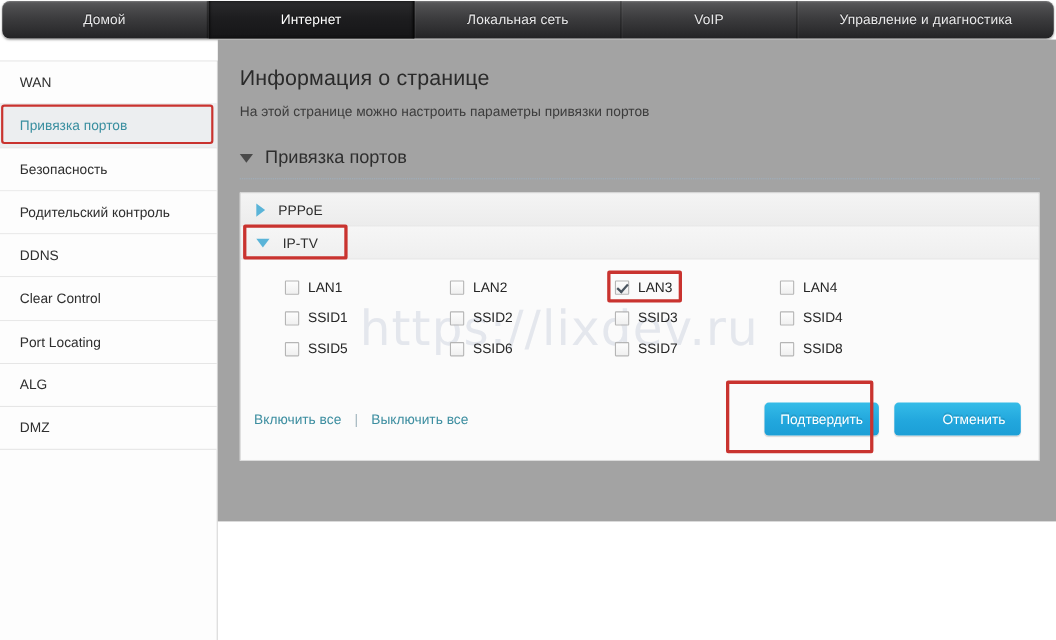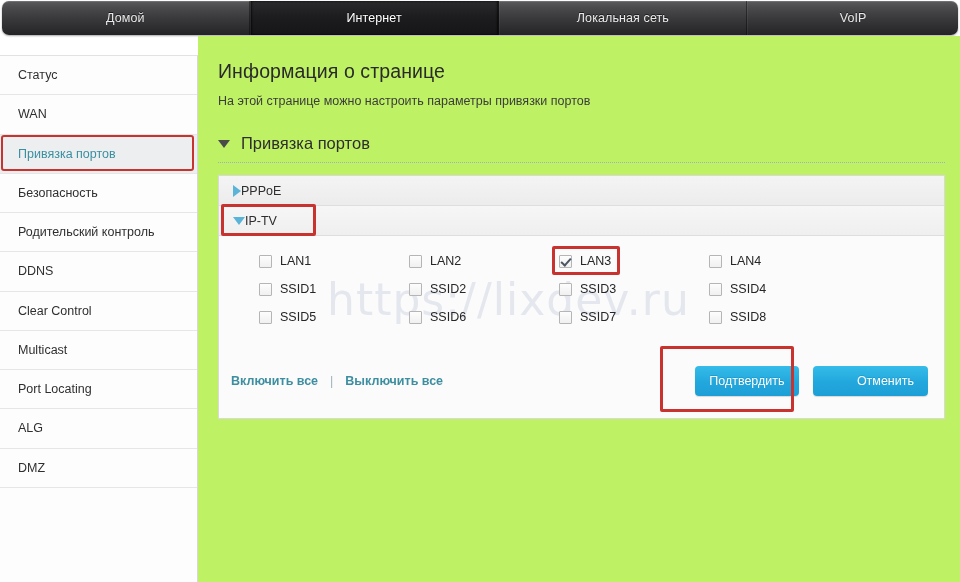--- a/index.html
+++ b/index.html
@@ -81,22 +81,22 @@
     width: 193px; height: 36px;
     border: 2px solid #c9332f;
     border-radius: 3px;
     pointer-events: none;
     z-index: 5;
   }
 
   
   .main {
     position: absolute; left: 198px; top: 36px;
-    width: 762px; height: 546px;
-    background: #bef264;
+    width: 762px; height: 438px;
+    background: #a3a3a3;
     padding: 24px 12px 0 20px;
   }
   .page-title {
     font-size: 19.5px;
     color: #2a2a2a;
     font-weight: normal;
     margin: 0 0 11px 0;
     letter-spacing: .1px;
   }
   .page-sub {
@@ -142,20 +142,21 @@
     border: 1px solid #d9d9d9;
     background: #ffffff;
     position: relative;
   }
   .acc-row {
     position: relative;
     height: 30px;
     display: flex;
     align-items: center;
     padding-left: 14px;
+    gap: 12px;
     background: linear-gradient(to bottom, #f4f4f4 0%, #ececec 100%);
     border-bottom: 1px solid #dedede;
     font-size: 12.5px;
     color: #2d2d2d;
     cursor: pointer;
     user-select: none;
   }
   .acc-row.open {
     background: linear-gradient(to bottom, #f6f6f6 0%, #efefef 100%);
   }
@@ -245,21 +246,20 @@
   .linkset {
     display: flex;
     align-items: center;
     gap: 12px;
     font-size: 12.5px;
   }
   .tlink {
     color: #3d8ea0;
     cursor: pointer;
     text-decoration: none;
-    font-weight: bold;
   }
   .divider-v {
     color: #9fb3bc;
   }
   .spacer { flex: 1 1 auto; }
   .btn {
     min-width: 104px;
     height: 30px;
     padding: 0 14px;
     border: none;
@@ -293,48 +293,45 @@
     </div>
     <div class="tab active">
       <span>Интернет</span>
     </div>
     <div class="tab">
       <span>Локальная сеть</span>
     </div>
     <div class="tab t-narrow">
       <span>VoIP</span>
     </div>
+    <div class="tab t-wide">
+      <span>Управление и диагностика</span>
+    </div>
   </div>
 </div>
 
 <nav class="sidebar">
-  <div class="side-item">
-    <span>Статус</span>
-  </div>
   <div class="side-item">
     <span>WAN</span>
   </div>
   <div class="side-item active">
     <span>Привязка портов</span>
     <span class="side-highlight"></span>
   </div>
   <div class="side-item">
     <span>Безопасность</span>
   </div>
   <div class="side-item">
     <span>Родительский контроль</span>
   </div>
   <div class="side-item">
     <span>DDNS</span>
   </div>
   <div class="side-item">
     <span>Clear Control</span>
-  </div>
-  <div class="side-item">
-    <span>Multicast</span>
   </div>
   <div class="side-item">
     <span>Port Locating</span>
   </div>
   <div class="side-item">
     <span>ALG</span>
   </div>
   <div class="side-item">
     <span>DMZ</span>
   </div>

